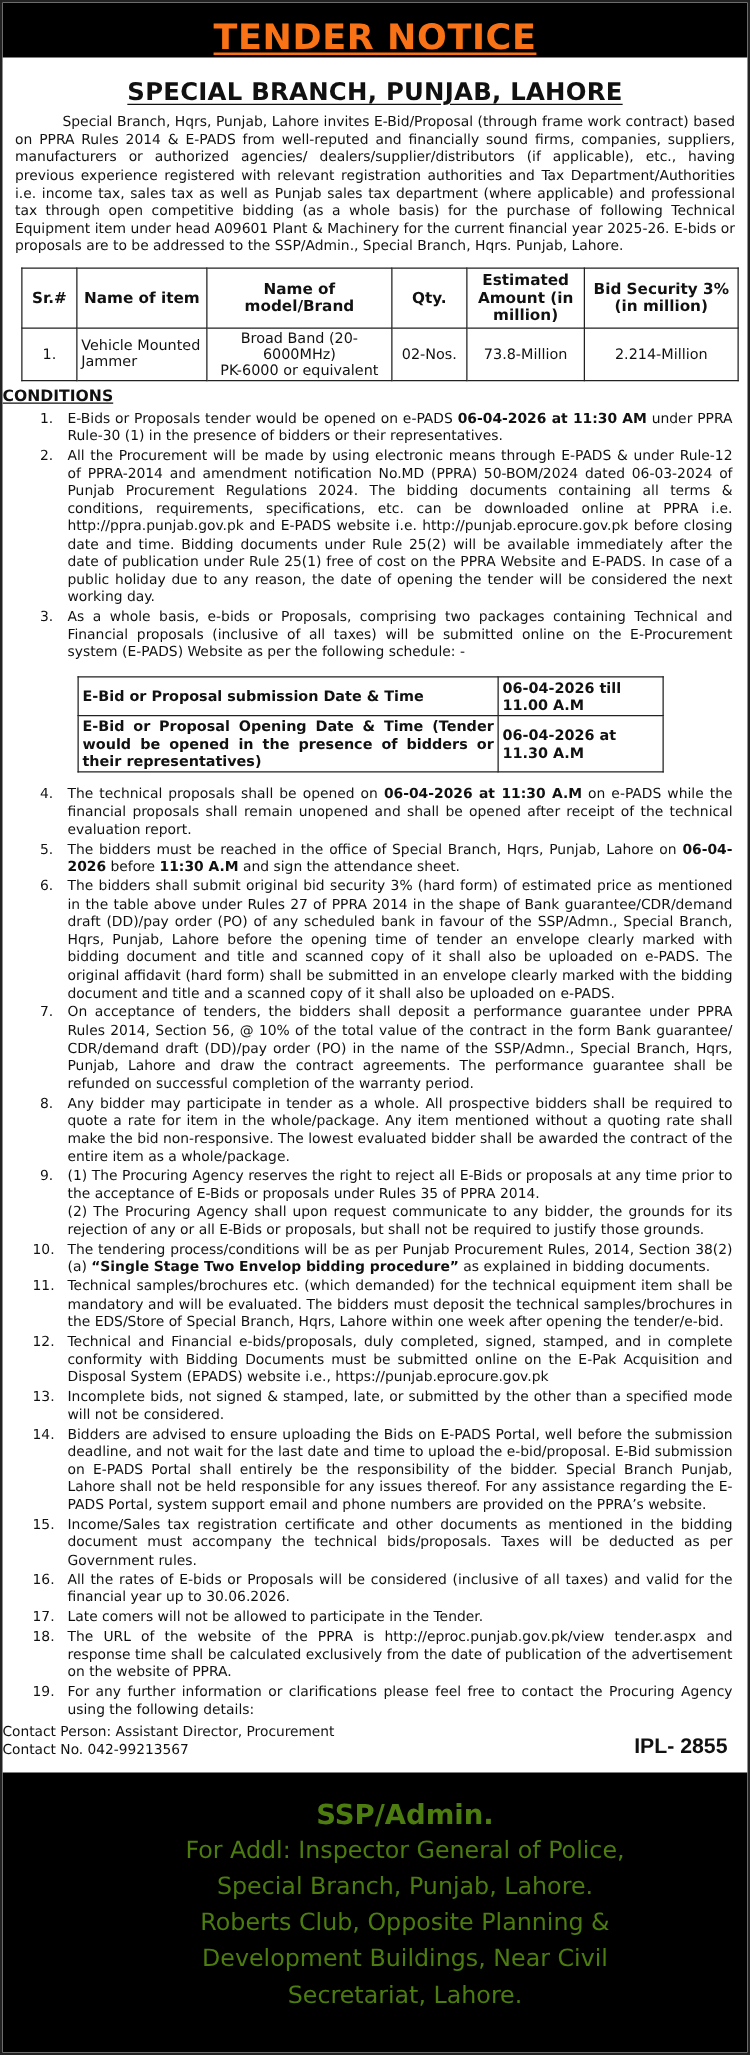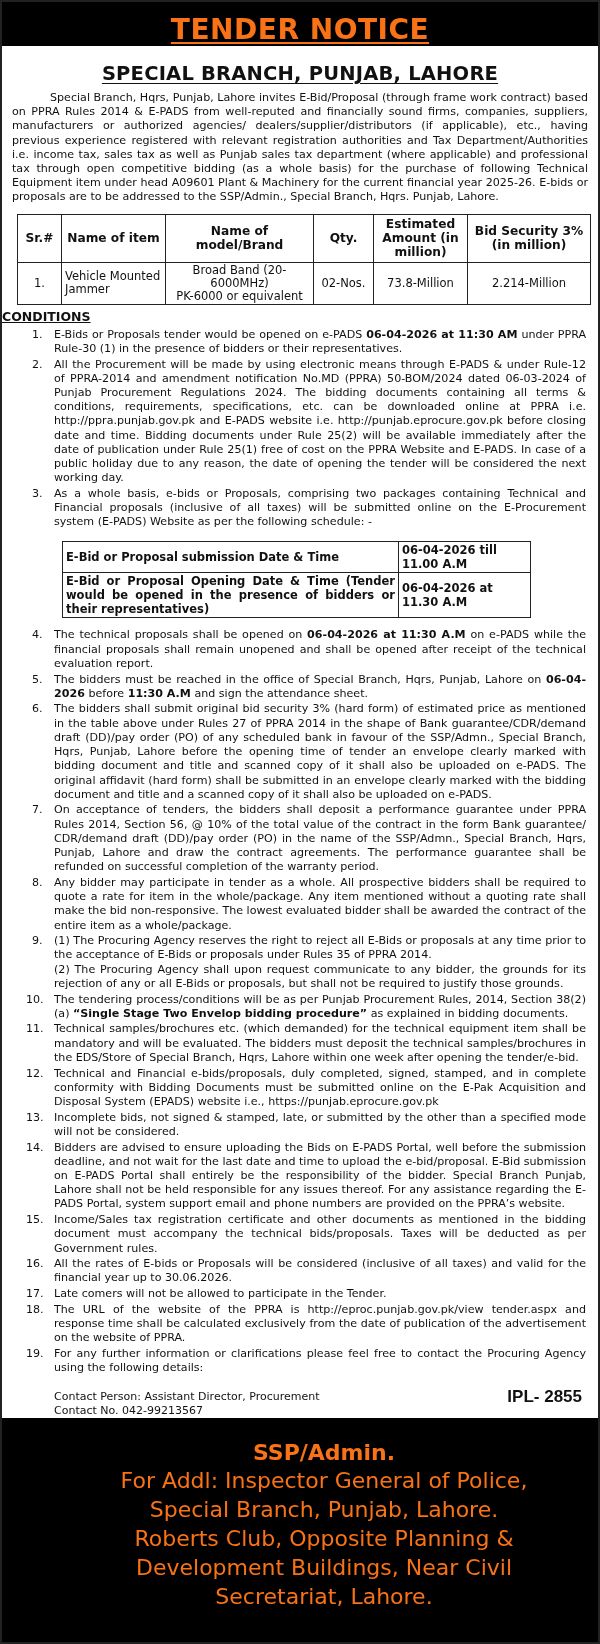--- a/index.html
+++ b/index.html
@@ -48,31 +48,31 @@
   ol.conds li .num { position: absolute; left: 0; top: 0; }
   ol.conds li .num.two { left: -6px; }
   b { font-weight: bold; }
   .u { }
   .sched {
     border-collapse: collapse; width: 469px; margin: 12px 0 10px 8px;
     font-size: 11.5px; font-weight: bold;
   }
   .sched td { border: 1.5px solid #222; padding: 1px 3px; line-height: 14px; }
   .sched td.v { text-align: left; width: 132px; }
-  .contact { font-size: 11px; line-height: 13.5px; padding-left: 52px; margin-top: 15px; }
+  .contact { font-size: 11px; line-height: 13.5px; margin-top: 4px; }
   .ipl {
     position: absolute; right: 16px; top: 1385px;
     font-family: "Liberation Sans", sans-serif; font-weight: bold; font-size: 17px;
   }
   .footer {
     position: absolute; left: 0; right: 0; top: 1416px; bottom: 0;
-    background: #000; color: #f97316; text-align: center; padding-left: 48px;
+    background: #000; color: #4d7c0f; text-align: center; padding-left: 48px;
   }
   .footer .ssp { font-weight: bold; font-size: 22px; margin-top: 22px; line-height: 26px; }
-  .footer .line { font-size: 22px; line-height: 29px; }
+  .footer .line { font-size: 19px; line-height: 29px; }
   .footer .line:first-of-type { margin-top: 0; }
 </style>
 </head>
 <body>
 
 <div class="page">
 
   <div class="title-bar">
     <h1>TENDER NOTICE</h1>
   </div>

